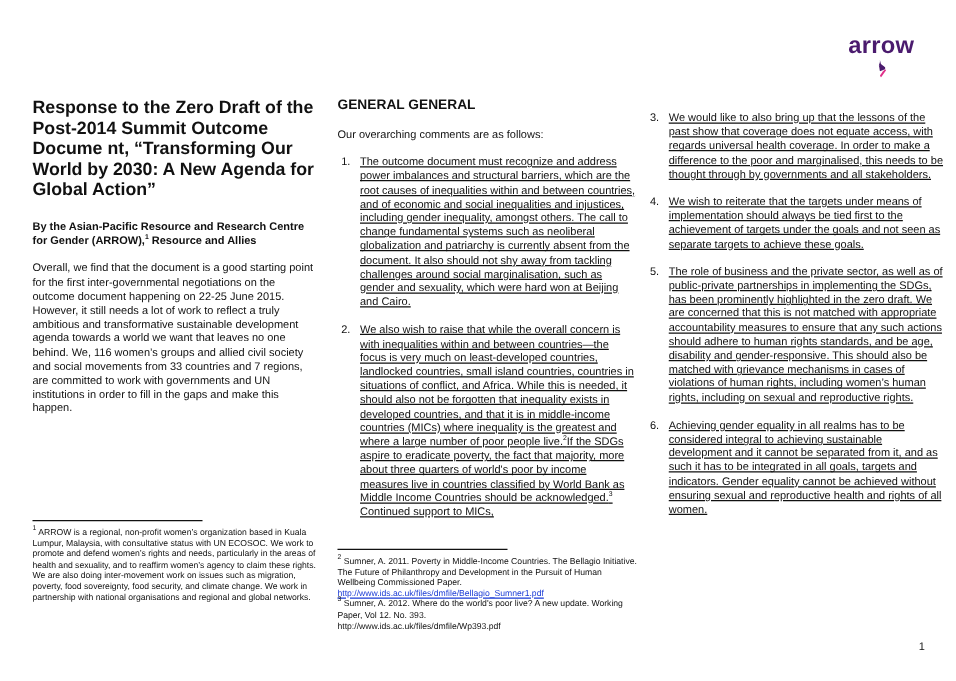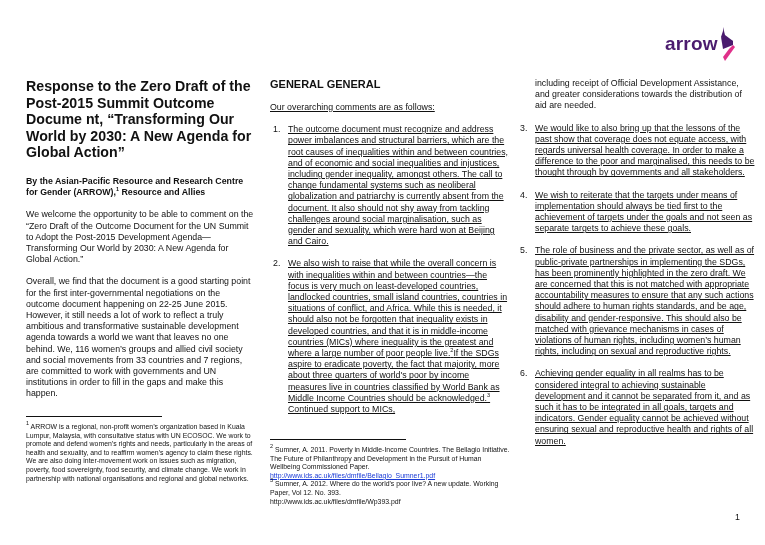--- a/index.html
+++ b/index.html
@@ -1,34 +1,34 @@
 <!DOCTYPE html>
 <html><head>
 <meta charset="utf-8">
 <style>
   * { margin: 0; padding: 0; box-sizing: border-box; }
   html, body { width: 765px; height: 545px; background: #ffffff; overflow: hidden; }
   body { position: relative; font-family: "Liberation Sans", sans-serif; color: #111; }
 
-  .logo { position: absolute; left: 665px; top: 26px; width: 80px; height: 36px; display: flex; align-items: center; }
+  .logo { position: absolute; left: 665px; top: 26px; width: 80px; height: 36px; display: flex; align-items: center; flex-direction: column; }
   .logo-text { font-family: "Liberation Sans", sans-serif; font-weight: bold; font-size: 19px; color: #4b1b6e; letter-spacing: 0.2px; }
   .logo-mark { width: 18px; height: 34px; margin-left: 1px; }
 
   .col { position: absolute; top: 78px; }
   .col1 { left: 26px; width: 228px; }
   .col2 { left: 270px; width: 240px; }
   .col3 { left: 517px; width: 238px; }
 
   .title { font-weight: bold; font-size: 14.2px; line-height: 16.6px; color: #111; }
   .byline { font-weight: bold; font-size: 8.8px; line-height: 11.2px; margin-top: 15px; }
   .para { font-size: 8.8px; line-height: 11.2px; margin-top: 11px; }
   sup { font-size: 5.5px; vertical-align: 4px; line-height: 0; }
 
   .heading { font-weight: bold; font-size: 11px; line-height: 13px; }
-  .intro { font-size: 8.8px; line-height: 11.2px; margin-top: 11px; text-decoration: underline; }
+  .intro { font-size: 8.8px; line-height: 11.2px; margin-top: 11px; }
 
   .item { display: flex; font-size: 8.8px; line-height: 11.2px; margin-top: 11px; }
   .item .num { width: 18px; flex: none; padding-left: 3px; }
   .item .txt { flex: 1; text-decoration: underline; }
   .cont { font-size: 8.8px; line-height: 11.2px; padding-left: 18px; }
 
   .fn-rule { position: absolute; height: 1px; background: #111; width: 136px; }
   .fn { position: absolute; font-size: 6.9px; line-height: 8.6px; color: #111; }
   .fn a { color: #1a3bd6; text-decoration: underline; }
 
@@ -40,25 +40,24 @@
 <div class="logo">
   <span class="logo-text">arrow</span>
   <svg class="logo-mark" viewBox="0 0 18 34">
     <polygon points="4,0 4,4 2,10 14,18 14,14 6,8" fill="#4b1b6e"></polygon>
     <polygon points="2,10 14,14 14,18 4,22" fill="#4b1b6e"></polygon>
     <polygon points="14,18 16,20 6,34 4,30 10,22" fill="#e0308a"></polygon>
   </svg>
 </div>
 
 <div class="col col1">
-  <div class="title">Response to the Zero Draft of the Post-2015 Summit Outcome Docume nt, “Transforming Our World by 2030: A New Agenda for Global Action”</div>
+  <div class="title">Response to the Zero Draft of the Post-2014 Summit Outcome Docume nt, “Transforming Our World by 2030: A New Agenda for Global Action”</div>
   <div class="byline">
     <span>By the Asian-Pacific Resource and Research Centre for Gender (ARROW),</span><sup>1</sup><span> Resource and Allies</span>
   </div>
-  <p class="para">We welcome the opportunity to be able to comment on the “Zero Draft of the Outcome Document for the UN Summit to Adopt the Post-2015 Development Agenda—Transforming Our World by 2030: A New Agenda for Global Action.”</p>
   <p class="para">Overall, we find that the document is a good starting point for the first inter-governmental negotiations on the outcome document happening on 22-25 June 2015. However, it still needs a lot of work to reflect a truly ambitious and transformative sustainable development agenda towards a world we want that leaves no one behind. We, 116 women’s groups and allied civil society and social movements from 33 countries and 7 regions, are committed to work with governments and UN institutions in order to fill in the gaps and make this happen.</p>
 </div>
 
 <div class="fn-rule" style="left:26px; top:416px;"></div>
 <div class="fn" style="left:26px; top:423px; width:232px;">
   <sup>1</sup><span> ARROW is a regional, non-profit women’s organization based in Kuala Lumpur, Malaysia, with consultative status with UN ECOSOC. We work to promote and defend women’s rights and needs, particularly in the areas of health and sexuality, and to reaffirm women’s agency to claim these rights. We are also doing inter-movement work on issues such as migration, poverty, food sovereignty, food security, and climate change. We work in partnership with national organisations and regional and global networks.</span>
 </div>
 
 <div class="col col2">
   <div class="heading">GENERAL GENERAL</div>
@@ -75,21 +74,20 @@
 
 <div class="fn-rule" style="left:270px; top:439px;"></div>
 <div class="fn" style="left:270px; top:446px; width:240px;">
   <sup>2</sup><span> Sumner, A. 2011. Poverty in Middle-Income Countries. The Bellagio Initiative. The Future of Philanthropy and Development in the Pursuit of Human Wellbeing Commissioned Paper.</span><br>
   <a>http://www.ids.ac.uk/files/dmfile/Bellagio_Sumner1.pdf</a><br>
   <sup>3</sup><span> Sumner, A. 2012. Where do the world's poor live? A new update. Working Paper, Vol 12. No. 393.</span><br>
   <span>http://www.ids.ac.uk/files/dmfile/Wp393.pdf</span>
 </div>
 
 <div class="col col3">
-  <p class="cont">including receipt of Official Development Assistance, and greater considerations towards the distribution of aid are needed.</p>
   <div class="item">
     <span class="num">3.</span>
     <span class="txt">We would like to also bring up that the lessons of the past show that coverage does not equate access, with regards universal health coverage. In order to make a difference to the poor and marginalised, this needs to be thought through by governments and all stakeholders.</span>
   </div>
   <div class="item">
     <span class="num">4.</span>
     <span class="txt">We wish to reiterate that the targets under means of implementation should always be tied first to the achievement of targets under the goals and not seen as separate targets to achieve these goals.</span>
   </div>
   <div class="item">
     <span class="num">5.</span>

